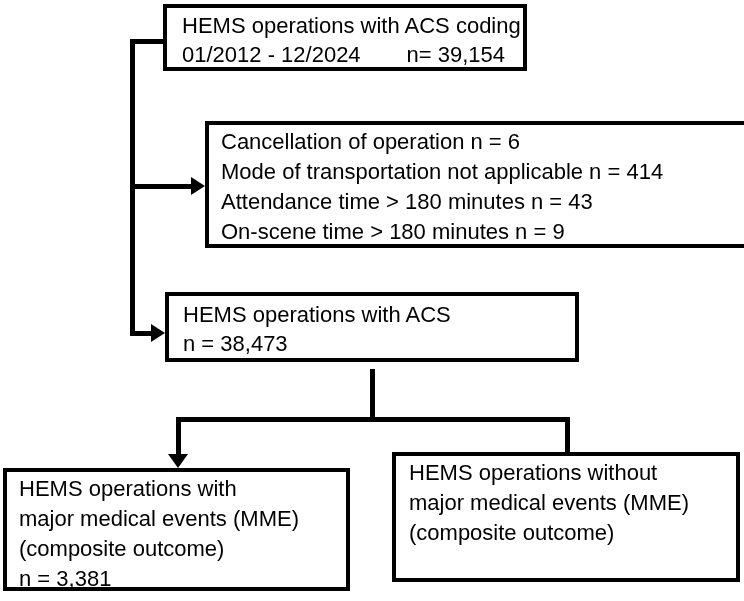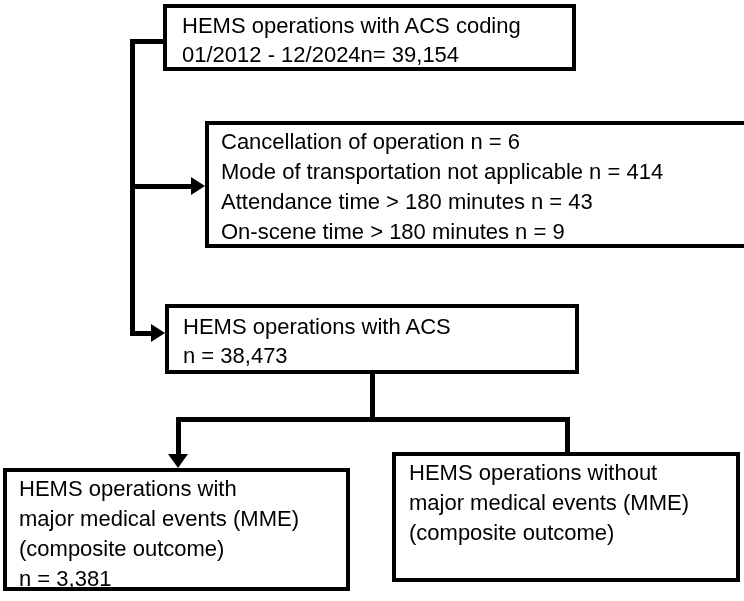--- a/index.html
+++ b/index.html
@@ -18,43 +18,44 @@
     background: #ffffff;
     border: 4px solid #000000;
     font-size: 22px;
     color: #000000;
   }
   .box-line { white-space: nowrap; }
   .lh29 .box-line { line-height: 29px; }
   .lh30 .box-line { line-height: 30px; }
   .split {
     display: flex;
+    justify-content: space-between;
   }
   .conn {
     position: absolute;
     background: #000000;
   }
   .arrow-right {
     position: absolute;
     width: 0; height: 0;
     border-top: 9px solid transparent;
     border-bottom: 9px solid transparent;
     border-left: 14px solid #000000;
   }
   .arrow-down {
     position: absolute;
     width: 0; height: 0;
     border-left: 10px solid transparent;
     border-right: 10px solid transparent;
     border-top: 14px solid #000000;
   }
 
-  #box-top        { left: 163px; top: 4px;   width: 413px; height: 67px;  padding: 3px 18px 0 15px; }
+  #box-top        { left: 163px; top: 4px;   width: 364px; height: 67px;  padding: 3px 18px 0 15px; }
   #box-exclusions { left: 205px; top: 121px; width: 580px; height: 127px; padding: 2px 8px 0 12px; }
-  #box-middle     { left: 165px; top: 304px; width: 414px; height: 70px;  padding: 4px 8px 0 14px; }
+  #box-middle     { left: 165px; top: 292px; width: 414px; height: 70px;  padding: 4px 8px 0 14px; }
   #box-bottom-left  { left: 3px;   top: 468px; width: 347px; height: 123px; padding: 2px 8px 0 12px; }
   #box-bottom-right { left: 392px; top: 452px; width: 348px; height: 130px; padding: 2px 8px 0 13px; }
 
   #line-left-vertical   { left: 130px; top: 39px;  width: 5px;   height: 297px; }
   #line-top-horizontal  { left: 130px; top: 39px;  width: 33px;  height: 5px; }
   #line-exclusion-shaft { left: 130px; top: 184px; width: 61px;  height: 5px; }
   #head-exclusion       { left: 191px; top: 177px; }
   #line-middle-shaft    { left: 130px; top: 331px; width: 21px;  height: 5px; }
   #head-middle          { left: 151px; top: 324px; }
   #line-center-stem     { left: 370px; top: 369px; width: 5px;   height: 50px; }

